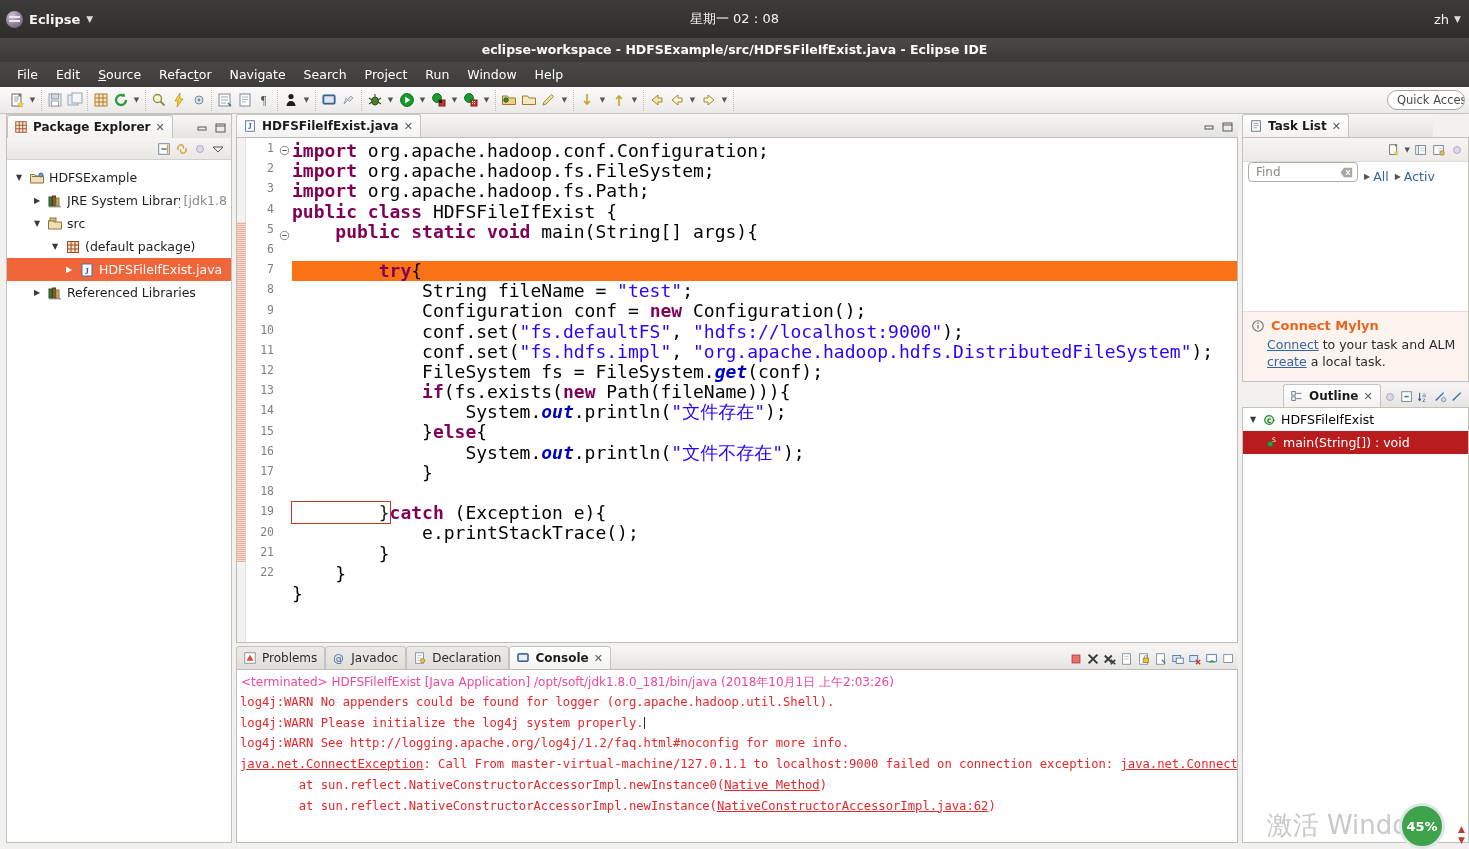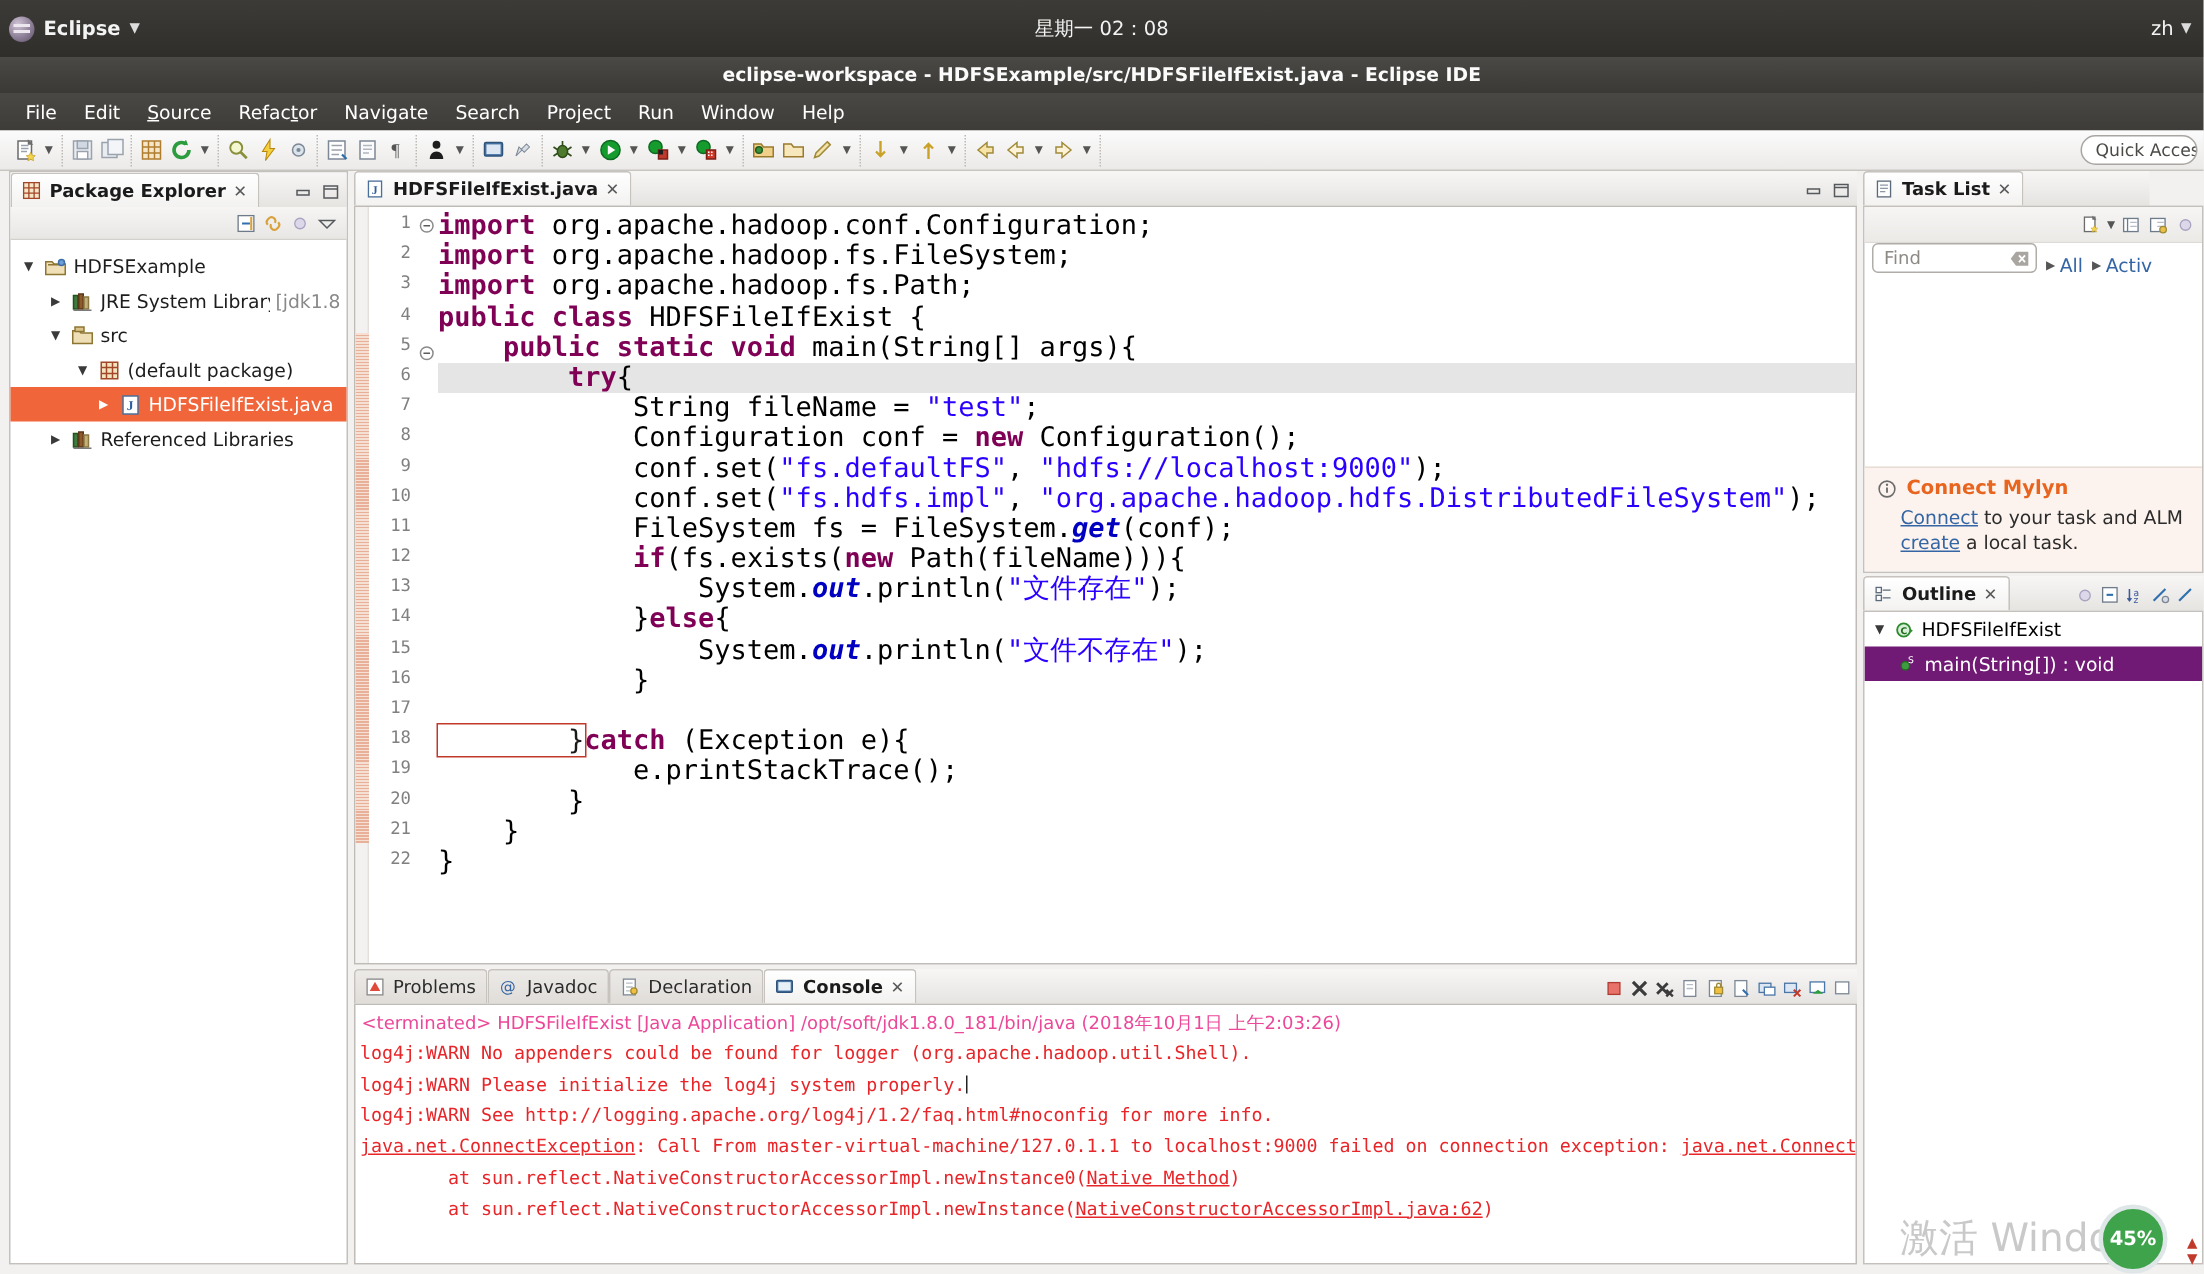--- a/index.html
+++ b/index.html
@@ -130,21 +130,21 @@
     font-family:"DejaVu Sans Mono","Liberation Mono",monospace;
     font-size:11.5px; color:#808080; background:#ffffff; user-select:none;
   }
   #fold-col { width:11px; padding-top:3px; background:#fff; }
   #code {
     flex:1; padding-top:3px; padding-left:2px;
     font-family:"DejaVu Sans Mono","Liberation Mono",monospace;
     font-size:18px; color:#1a1a1a; white-space:pre; line-height:20.2px;
   }
   .ln { height:20.2px; }
-  .ln.hl { background:#e5e5e5; }
+  .ln.hl { background:#f97316;margin-top:19px; }
   .kw { color:#7f0055; font-weight:bold; }
   .str { color:#2a00ff; }
   .cjk { color:#2a00ff; font-family:"DejaVu Sans","Liberation Sans",sans-serif; }
   .fld { color:#0000c0; font-style:italic; font-weight:bold; }
   .plain { color:#000000; }
   .brk { outline:1px solid #c0392b; }
 
   
   #bottom-panel { position:absolute; left:236px; top:532px; width:1002px; height:197px; }
   #bottom-tabbar { height:23px; display:flex; align-items:flex-end; background:linear-gradient(180deg,#f7f6f5 0%,#e6e4e1 100%); position:relative; }
@@ -180,27 +180,27 @@
     display:flex; align-items:center; justify-content:space-between; padding-right:4px;
   }
   .filter-link { font-size:12.5px; color:#3465a4; display:flex; align-items:center; gap:3px; }
   #mylyn-box {
     position:absolute; bottom:0; left:0; width:225px; height:70px;
     background:#fdf3ee; border-top:1px solid #e8ddd6; padding:6px 8px;
   }
   #mylyn-title { font-size:13px; font-weight:bold; color:#e8651f; display:flex; align-items:center; gap:6px; }
   #mylyn-text { font-size:12.5px; color:#2b2b2b; line-height:17px; padding-left:16px; padding-top:3px; }
   #mylyn-text a { color:#3465a4; }
-  #outline { position:absolute; top:270px; left:0; width:227px; height:459px; }
+  #outline { position:absolute; top:270px; left:0; width:227px; height:459px;padding-left:41px; }
   #outline-body {
     position:absolute; top:23px; left:0; width:227px; height:436px;
     background:#ffffff; border:1px solid #c4c1bd; overflow:hidden;
   }
   .outline-row { height:23px; display:flex; align-items:center; gap:4px; font-size:12.5px; padding-left:4px; white-space:nowrap; }
-  .outline-row.selected { background:#701a75; color:#fff; }
+  .outline-row.selected { background:#b91c1c; color:#fff; }
 
   
   #watermark {
     position:absolute; right:26px; bottom:6px; color:#c9c9c9; font-size:26px;
     font-family:"DejaVu Sans","Liberation Sans",sans-serif; pointer-events:none; white-space:nowrap;
   }
   #progress-badge {
     position:absolute; right:24px; bottom:0px; width:46px; height:46px; border-radius:50%;
     background:#3ea34a; border:3px solid #dfe6e8; display:flex; align-items:center; justify-content:center;
     color:#fff; font-size:13px; font-weight:bold;

